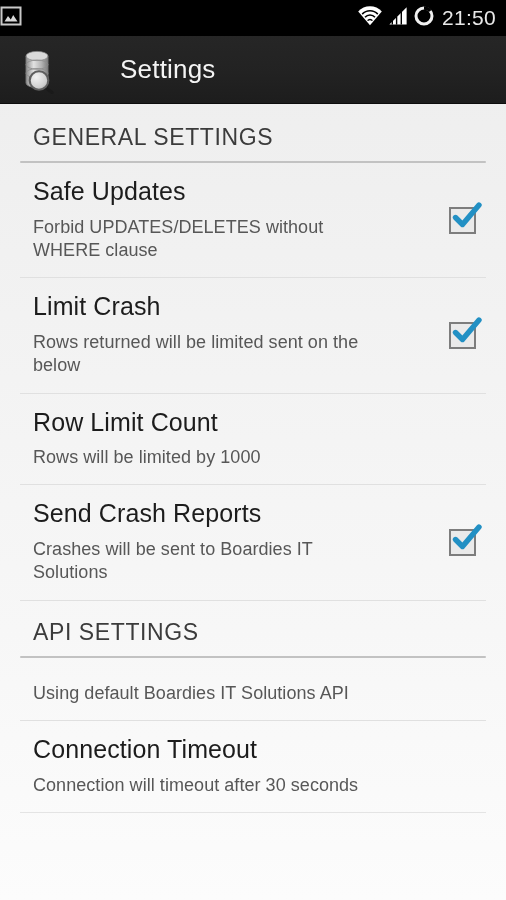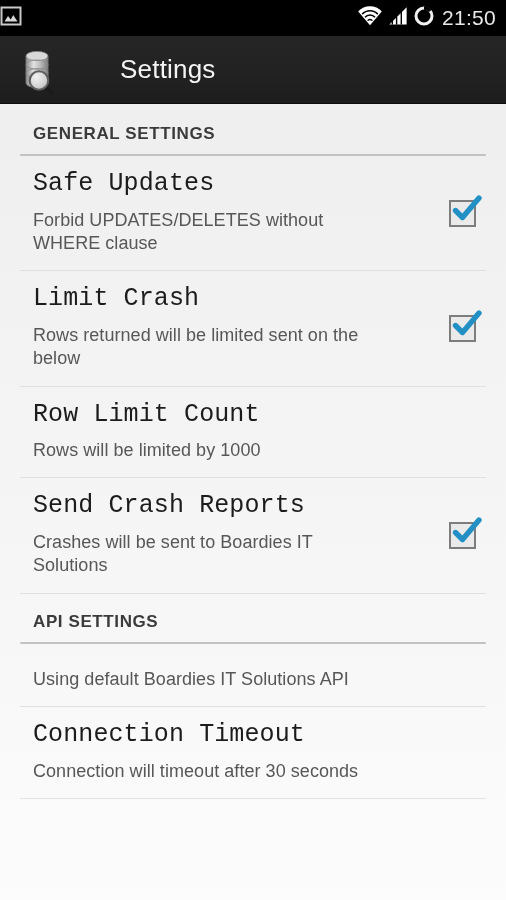--- a/index.html
+++ b/index.html
@@ -79,22 +79,22 @@
   
   .pref-list {
     position: relative;
     padding-top: 2px;
   }
 
   .section-header {
     padding: 18px 20px 6px 33px;
   }
   .section-header-text {
-    font-size: 17px;
-    font-weight: bold;
+    font-size: 23px;
+    font-weight: normal;
     color: #3b3b3b;
     letter-spacing: 0.6px;
   }
   .section-rule {
     height: 2px;
     margin: 4px 20px 0 20px;
     background: #c2c2c2;
     border-radius: 1px;
   }
 
@@ -109,21 +109,20 @@
     flex: 1 1 auto;
     min-width: 0;
     padding-right: 14px;
   }
   .pref-title {
     font-size: 25px;
     color: #1c1c1c;
     line-height: 1.14;
     letter-spacing: 0.1px;
     font-weight: normal;
-    font-family: Liberation Mono, monospace;
   }
   .pref-summary {
     font-size: 18px;
     color: #575757;
     line-height: 1.3;
     margin-top: 10px;
     letter-spacing: 0.05px;
     max-width: 352px;
   }
 

